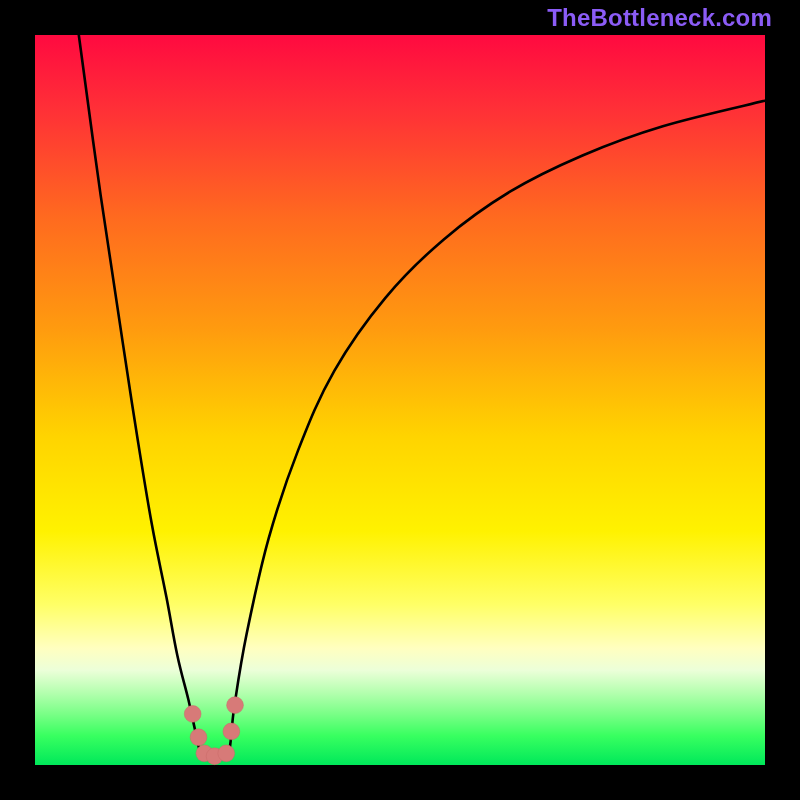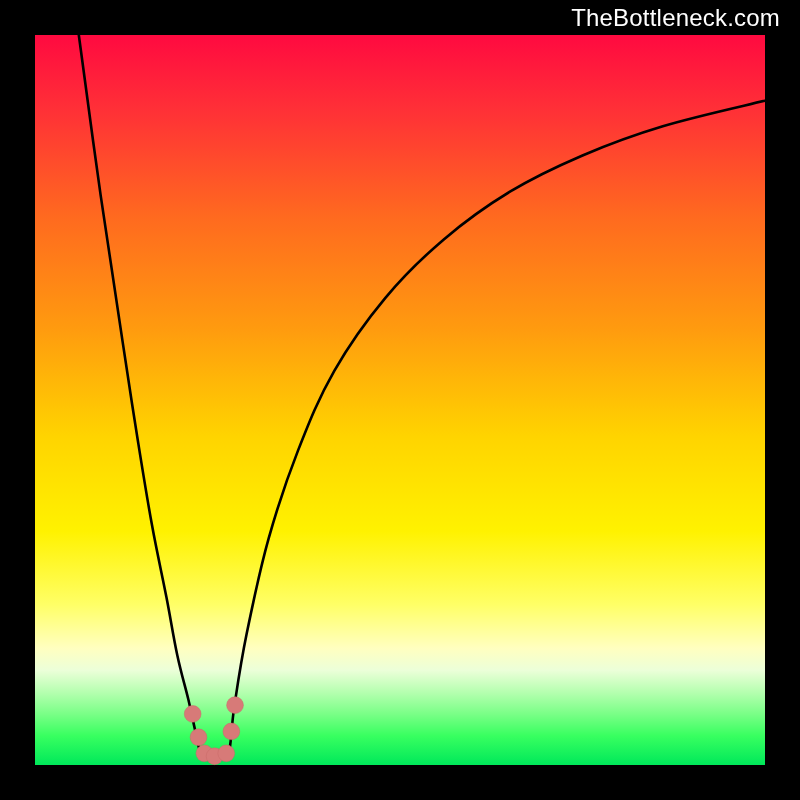--- a/index.html
+++ b/index.html
@@ -33,25 +33,25 @@
       #ecffd9 87%,
       #b6ffb0 90%,
       #7aff87 93%,
       #38ff60 96%,
       #00e85a 100%
     );
   }
   .watermark {
     position: absolute;
     top: 4px;
-    right: 20px;
-    color: #ffffff;
+    right: 28px;
+    color: #8b5cf6;
     font-size: 24px;
     letter-spacing: 0.2px;
-    font-weight: 400;
+    font-weight: 700;
     user-select: none;
   }
   svg.curves {
     position: absolute;
     left: 0;
     top: 0;
   }
 </style>
 </head>
 <body>

